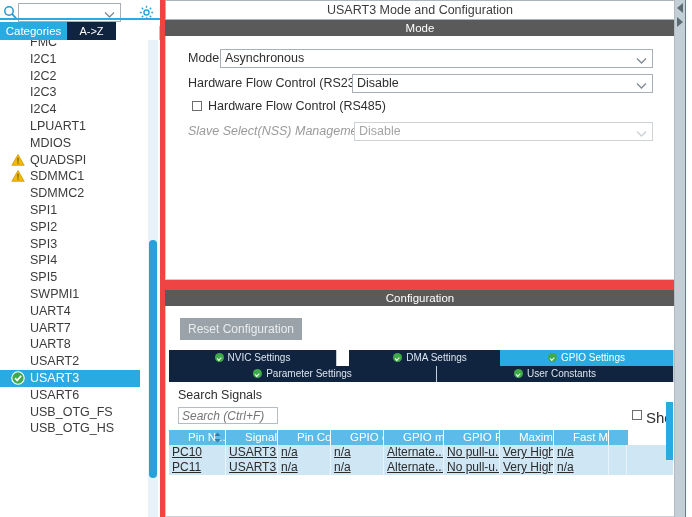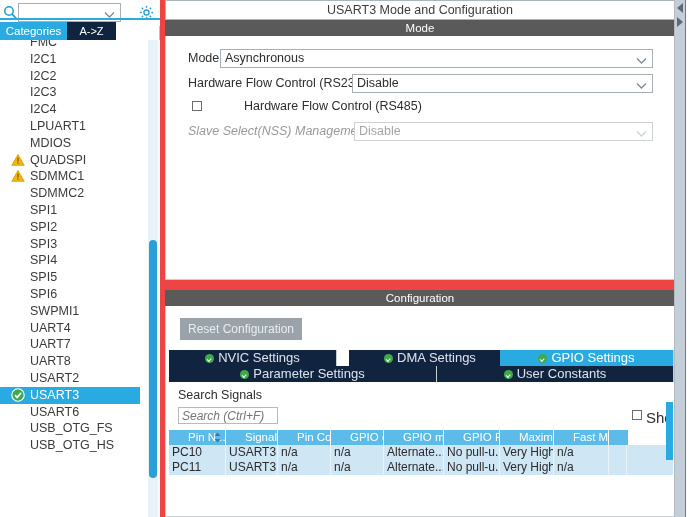--- a/index.html
+++ b/index.html
@@ -68,41 +68,41 @@
 
   .conf-body{position:absolute;left:0;top:306px;width:510px;height:211px;background:#ffffff;
       border:1px solid #c8d0d6;border-top:none;box-sizing:border-box;}
 
   .resetbtn{position:absolute;left:14px;top:12px;width:122px;height:22px;background:#9aa3aa;
       color:#e9edef;font-size:12px;line-height:22px;text-align:center;border:none;}
 
   .tabstrip{position:absolute;left:3px;top:44px;width:505px;}
   .trow{position:relative;height:16px;}
   .ttab{position:absolute;top:0;height:16px;background:#11243f;color:#dbe4ee;
-      font-size:13px;line-height:16px;text-align:center;box-sizing:border-box;
+      font-size:10px;line-height:16px;text-align:center;box-sizing:border-box;
       border-right:1px solid #c3ced6;}
   .ttab.active{background:#29abe2;color:#ffffff;}
   .ttab .chk{display:inline-block;width:9px;height:9px;border-radius:50%;
       background:#3faa4a;position:relative;top:1px;margin-right:4px;}
   .ttab .chk:after{content:"";position:absolute;left:2px;top:3.5px;width:3px;height:1.5px;
       border-left:1.4px solid #fff;border-bottom:1.4px solid #fff;transform:rotate(-45deg);}
 
   .sslabel{position:absolute;left:12px;top:82px;font-size:12.5px;color:#2e2e2e;}
   .ssinput{position:absolute;left:12px;top:101px;width:100px;height:17px;border:1px solid #b4bcc2;
       background:#ffffff;box-sizing:border-box;font-size:12px;font-style:italic;color:#9a9a9a;
       line-height:15px;padding-left:3px;}
   .showcb{position:absolute;left:466px;top:104px;width:10px;height:10px;border:1px solid #6d6d6d;background:#fff;box-sizing:border-box;}
   .showlab{position:absolute;left:480px;top:103px;font-size:15px;color:#2e2e2e;white-space:nowrap;overflow:hidden;width:26px;}
 
   .tbl{position:absolute;left:3px;top:124px;width:504px;}
   .thead{display:flex;height:15px;}
   .th{background:#5cbbe8;color:#ffffff;font-size:11.5px;line-height:15px;
       padding-left:19px;box-sizing:border-box;border-right:1px solid #ffffff;
       white-space:nowrap;overflow:hidden;position:relative;}
-  .tr{display:flex;height:15px;background:#cfe6f5;}
+  .tr{display:flex;height:15px;background:#cfe6f5;text-decoration:underline;}
   .tr.alt{background:#cfe6f5;}
   .td{font-size:12px;color:#2b2b2b;line-height:15px;padding-left:3px;box-sizing:border-box;
       border-right:1px solid #e8f3fa;white-space:nowrap;overflow:hidden;}
   .sortic{position:absolute;right:4px;top:2px;width:7px;height:11px;}
 
   .tblscroll{position:absolute;left:500px;top:96px;width:7px;height:56px;background:#29abe2;}
   .tblscroll-tr{position:absolute;left:500px;top:124px;width:7px;height:30px;background:#29abe2;}
 
   .rscroll{position:absolute;left:674px;top:0;width:11px;height:517px;background:#c3ced6;border-left:1px solid #b0bbc3;box-sizing:border-box;}
   .arrw{position:absolute;left:677px;width:0;height:0;}
@@ -166,21 +166,20 @@
                 <polygon points="7,1.4 13.2,12.3 0.8,12.3" fill="#f2b60f" stroke="#d09c07" stroke-width="0.8"></polygon>
                 <rect x="6.4" y="4.6" width="1.2" height="4" fill="#7a5c00"></rect>
                 <rect x="6.4" y="9.4" width="1.2" height="1.3" fill="#7a5c00"></rect>
               </svg></span><span>SDMMC1</span></div>
           <div class="li"><span>SDMMC2</span></div>
           <div class="li"><span>SPI1</span></div>
           <div class="li"><span>SPI2</span></div>
           <div class="li"><span>SPI3</span></div>
           <div class="li"><span>SPI4</span></div>
           <div class="li"><span>SPI5</span></div>
-          <div class="li"><span>SPI6</span></div>
           <div class="li"><span>SWPMI1</span></div>
           <div class="li"><span>UART4</span></div>
           <div class="li"><span>UART7</span></div>
           <div class="li"><span>UART8</span></div>
           <div class="li"><span>USART2</span></div>
           <div class="li sel"><span class="ic"><svg width="14" height="14" viewBox="0 0 14 14">
                 <circle cx="7" cy="7" r="6.2" fill="#3faa4a" stroke="#ffffff" stroke-width="1.1"></circle>
                 <polyline points="4,7.2 6.2,9.4 10.2,4.7" fill="none" stroke="#ffffff" stroke-width="1.7"></polyline>
               </svg></span><span>USART3</span></div>
           <div class="li"><span>USART6</span></div>
@@ -221,21 +220,21 @@
             <span class="caret">
               <svg width="11" height="8" viewBox="0 0 11 8">
                   <polyline points="1,1.5 5.5,6 10,1.5" fill="none" stroke="#7e8a92" stroke-width="1.3"></polyline>
                 </svg>
             </span>
           </div>
         </div>
 
         <div class="cbrow" style="left:0;top:64px;">
           <span class="cbox" style="left:26px;top:1px;"></span>
-          <span class="cblab" style="left:42px;top:0px;margin-left:36px;">Hardware Flow Control (RS485)</span>
+          <span class="cblab" style="left:42px;top:0px;">Hardware Flow Control (RS485)</span>
         </div>
 
         <div class="frow" style="left:0;top:86px;width:500px;">
           <span class="flabel dim" style="left:22px;top:0;">Slave Select(NSS) Management</span>
           <div class="fsel dim" style="left:188px;top:0;width:299px;">
             <span>Disable</span>
             <span class="caret">
               <svg width="11" height="8" viewBox="0 0 11 8">
                   <polyline points="1,1.5 5.5,6 10,1.5" fill="none" stroke="#cbd1d5" stroke-width="1.3"></polyline>
                 </svg>

